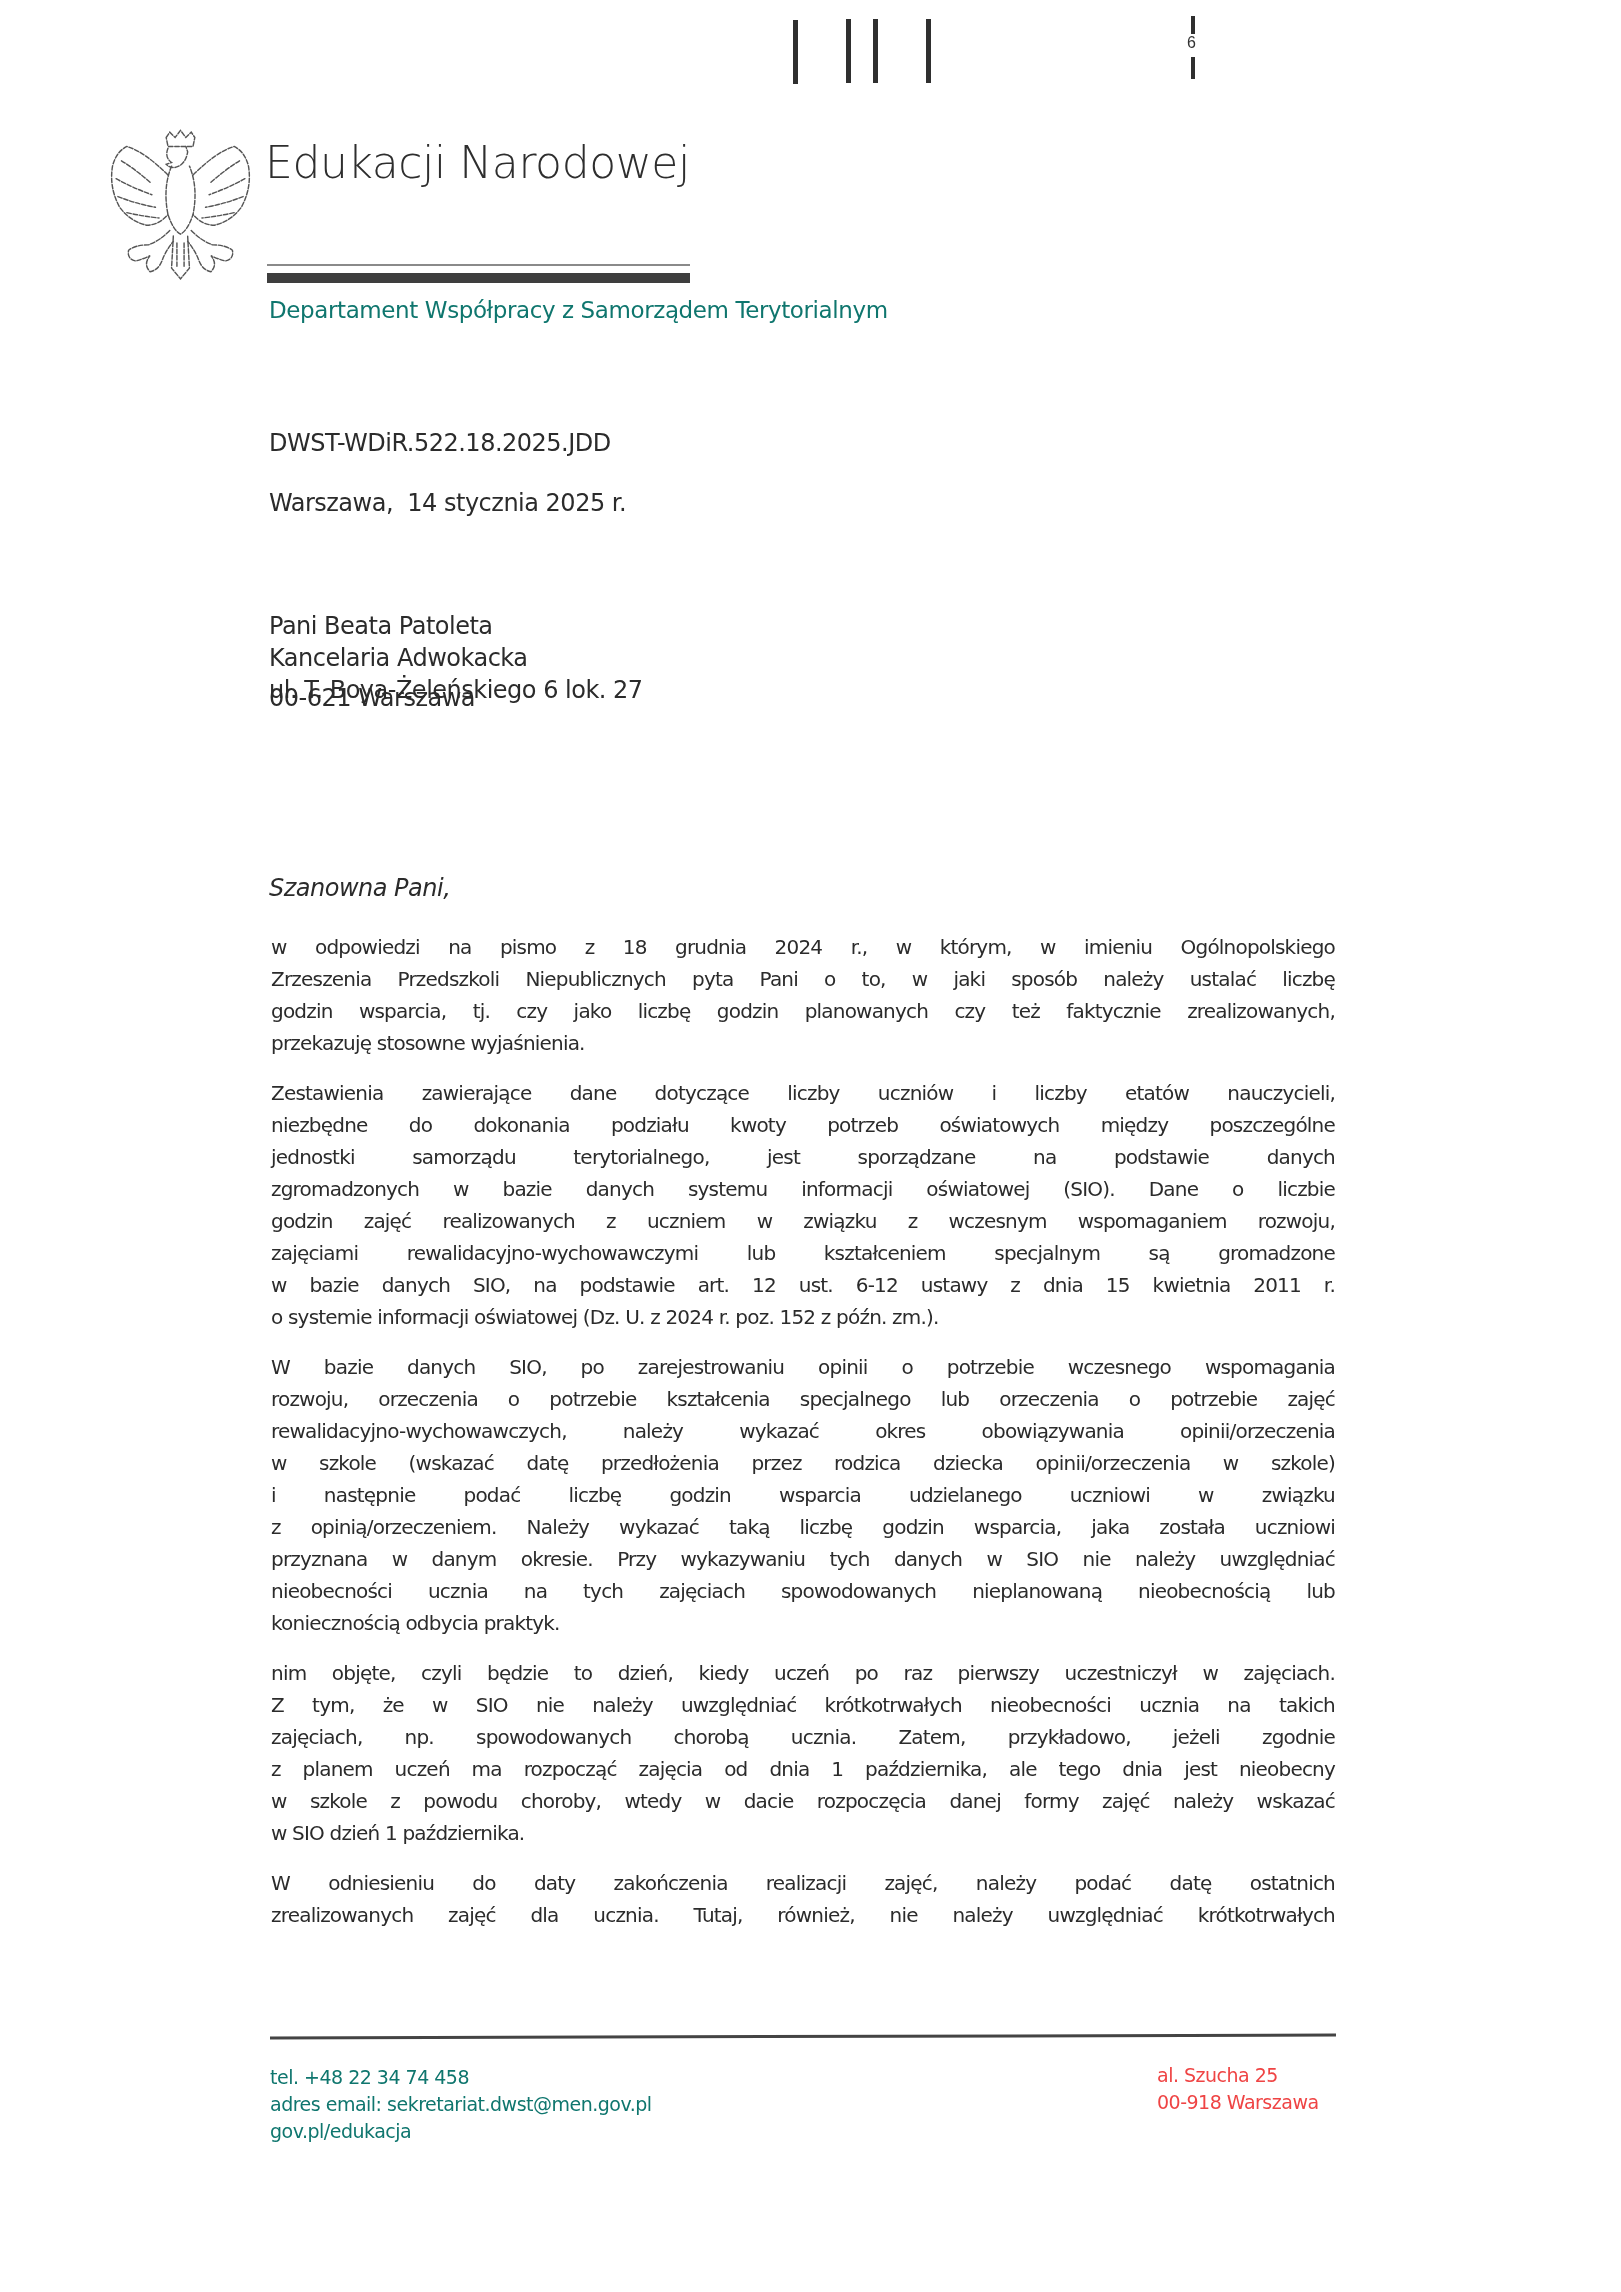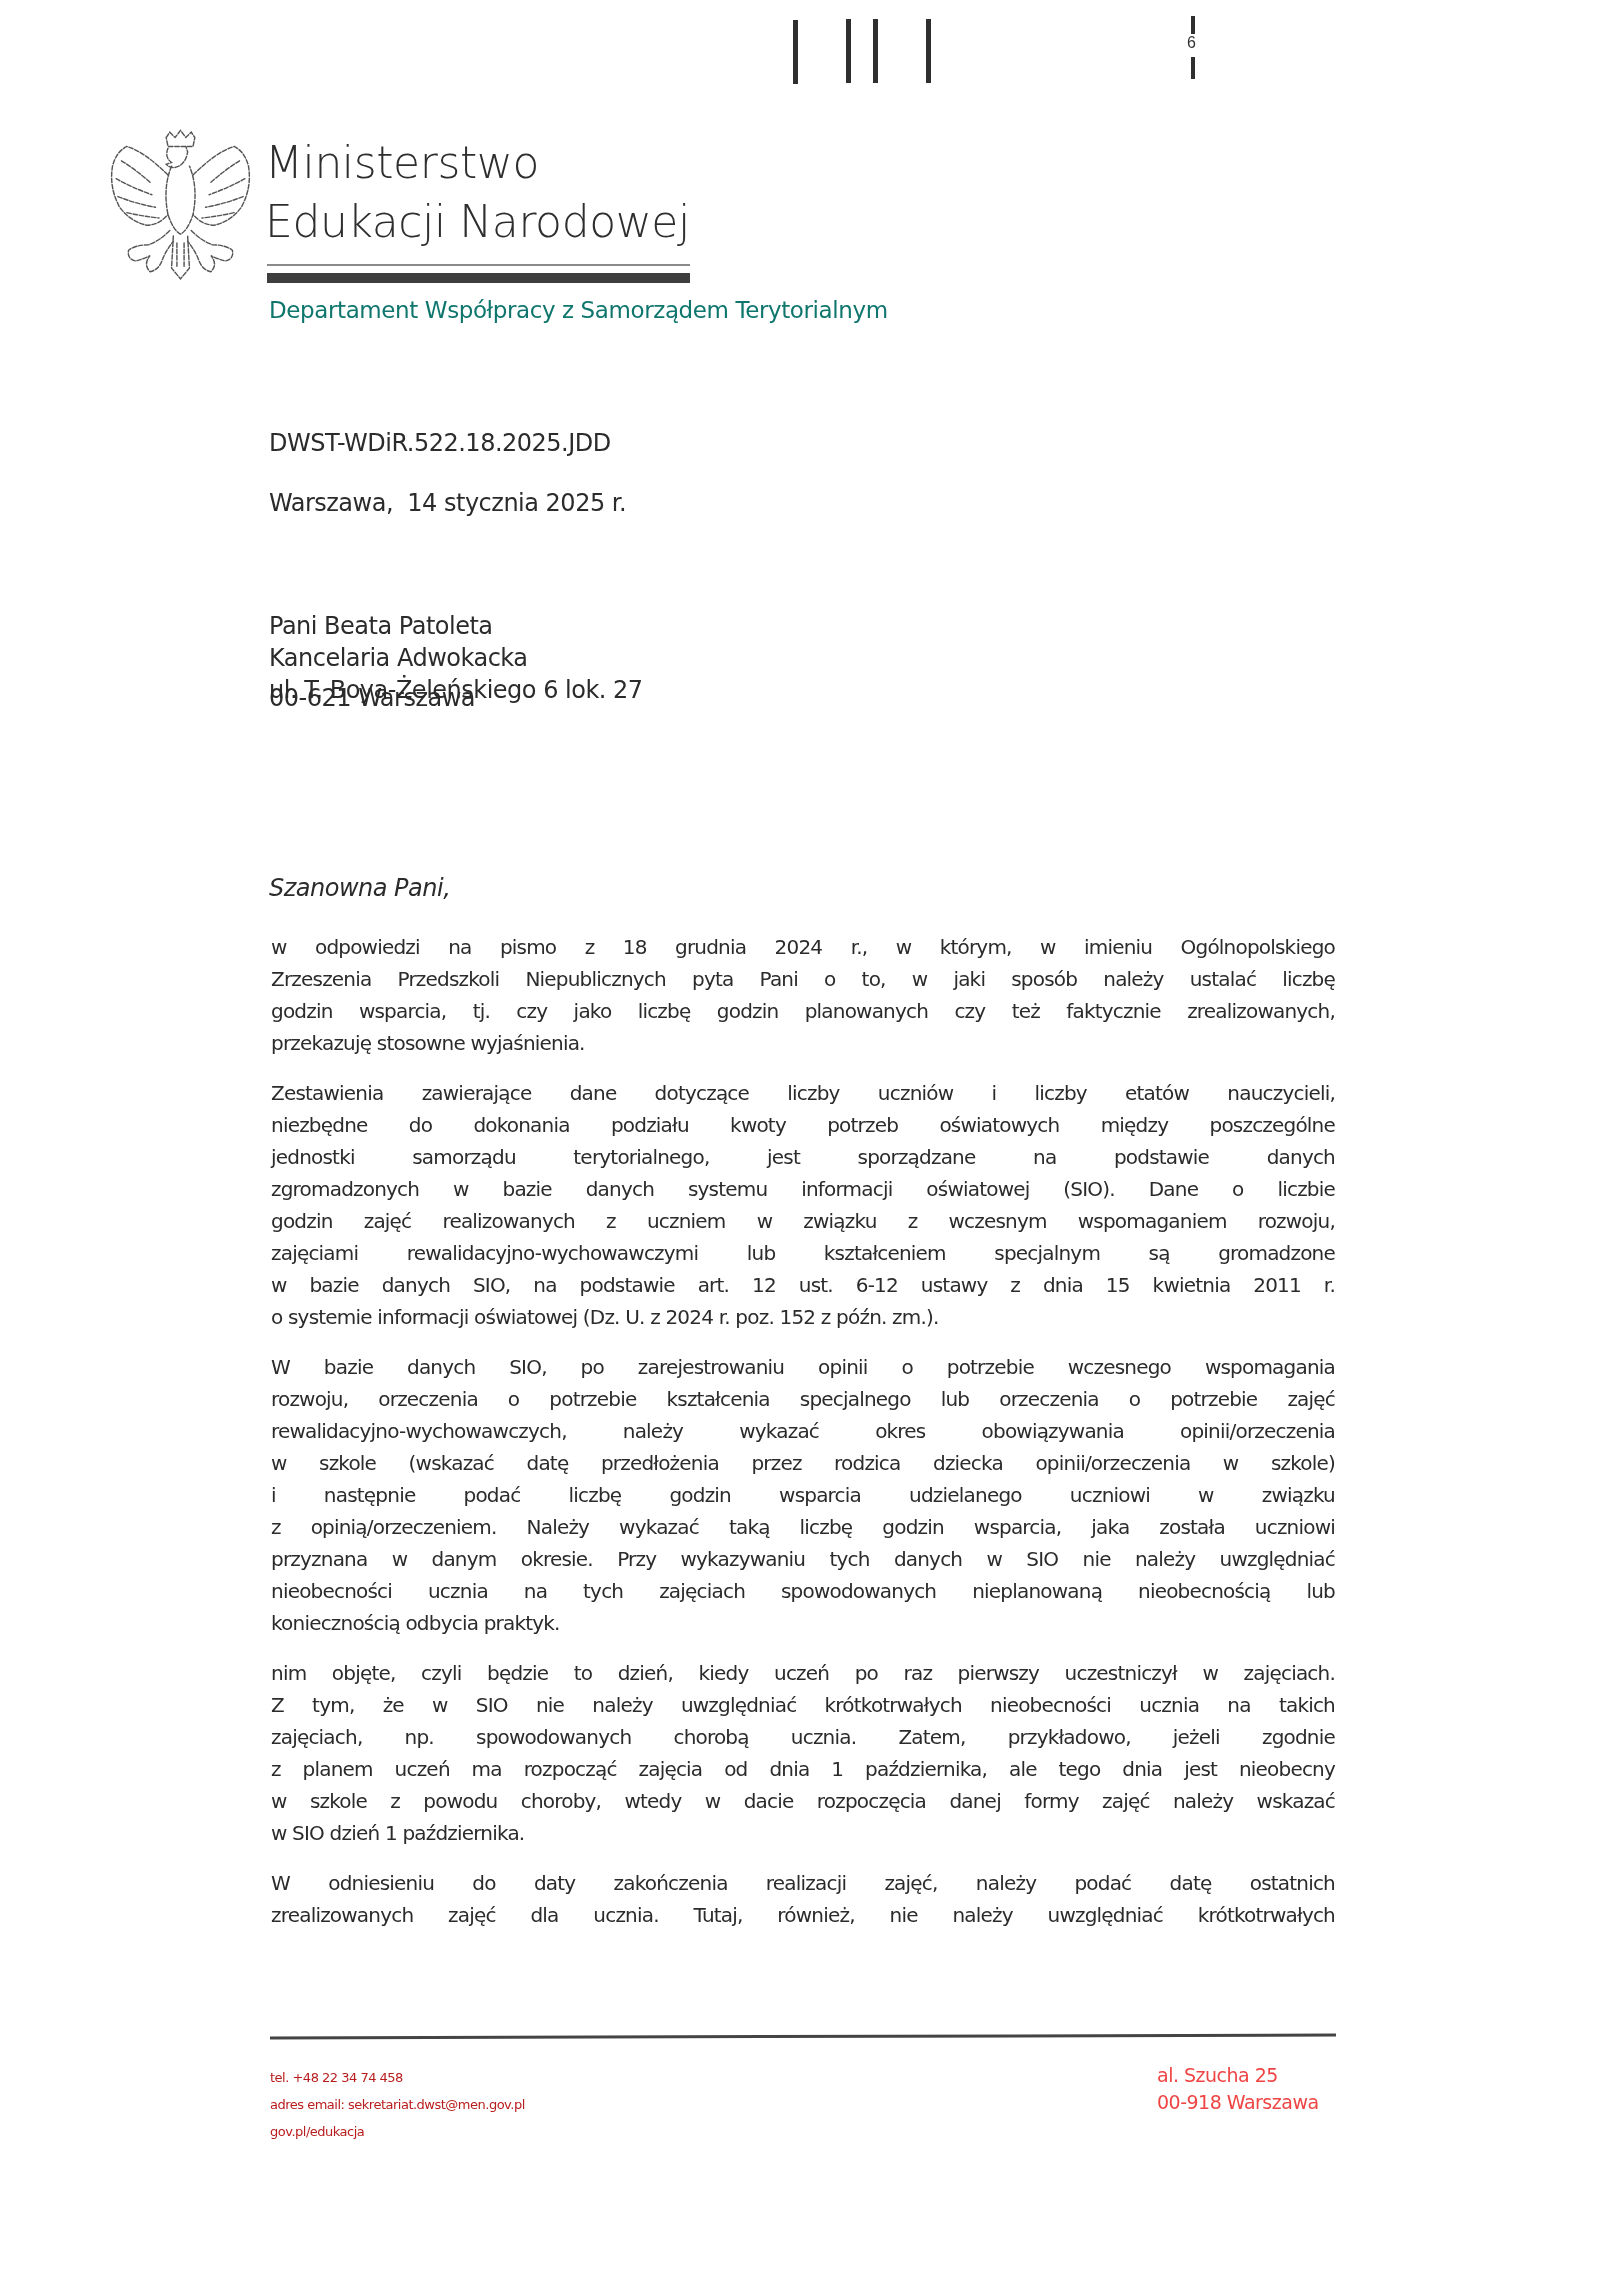--- a/index.html
+++ b/index.html
@@ -23,22 +23,22 @@
   .salutation { font-style: italic; }
   
   .body { position: absolute; left: 271px; top: 931px; width: 1064px;
           font-size: 20px; line-height: 32px; color: #2b2b2b;
           font-family: "DejaVu Sans", sans-serif; letter-spacing: -0.8px; }
   .para { margin: 0 0 18px 0; }
   .line { display: block; text-align: justify; text-align-last: justify; white-space: nowrap; height: 32px; }
   .line.last { text-align-last: left; }
   
   .footer-rule { position: absolute; left: 270px; top: 2035px; width: 1066px; height: 2.7px; background: #444; transform: rotate(-0.15deg); }
-  .footer-left { position: absolute; left: 270px; top: 2064px; font-size: 13px; line-height: 27px;
-                 font-family: "DejaVu Sans", sans-serif; color: #b91c1c; letter-spacing: -0.5px; }
+  .footer-left { position: absolute; left: 270px; top: 2064px; font-size: 19px; line-height: 27px;
+                 font-family: "DejaVu Sans", sans-serif; color: #0f766e; letter-spacing: -0.5px; }
   .footer-right { position: absolute; left: 1157px; top: 2062px; font-size: 19px; line-height: 27px;
                   font-family: "DejaVu Sans", sans-serif; color: #ef4444; letter-spacing: -0.5px; }
   .fl { display: block; white-space: nowrap; }
 </style>
 </head>
 <body>
 
 <div>
   <div class="bar" style="left:793px; top:19.7px; height:64px;"></div>
   <div class="bar" style="left:846px; top:19px; height:64px;"></div>
@@ -66,21 +66,20 @@
 
     <path d="M78 118 Q66 130 54 134 Q40 134 32 140 Q30 150 40 152 Q48 150 56 146 Q48 156 56 164 Q66 162 70 150 Q74 140 82 130"></path>
     <path d="M102 118 Q114 130 126 134 Q140 134 148 140 Q150 150 140 152 Q132 150 124 146 Q132 156 124 164 Q114 162 110 150 Q106 140 98 130"></path>
 
     <path d="M82 124 L80 160 L90 172 L100 160 L98 124"></path>
     <path d="M86 132 L86 160 M94 132 L94 160"></path>
   </g>
 </svg>
 
 <div class="ministry">
-  <span class="fl">Ministerstwo</span>
   <span class="fl">Edukacji Narodowej</span>
 </div>
 <div class="rule-thin"></div>
 <div class="rule-thick"></div>
 <div class="department">Departament Współpracy z Samorządem Terytorialnym</div>
 
 <div class="meta-line" style="top:429px;">DWST-WDiR.522.18.2025.JDD</div>
 <div class="meta-line" style="top:489px;">Warszawa,  14 stycznia 2025 r.</div>
 
 <div>

